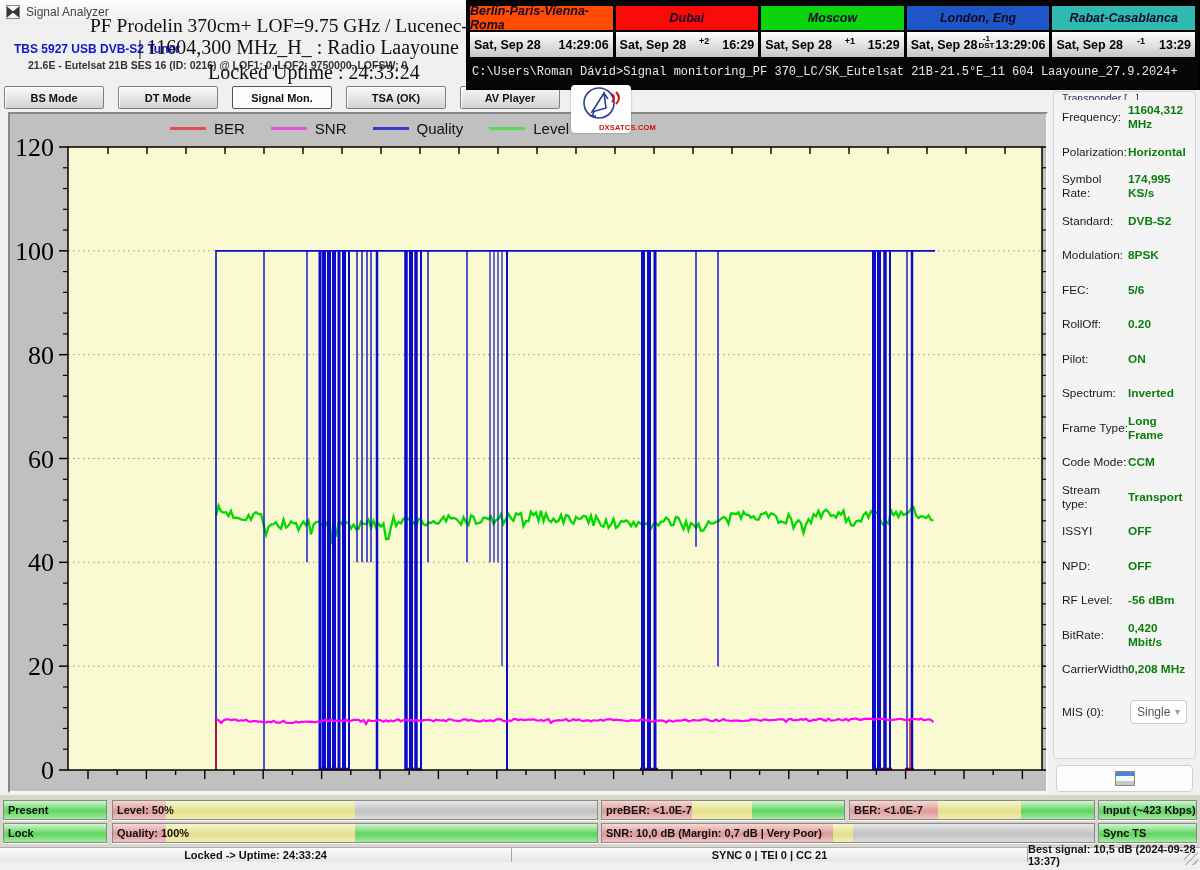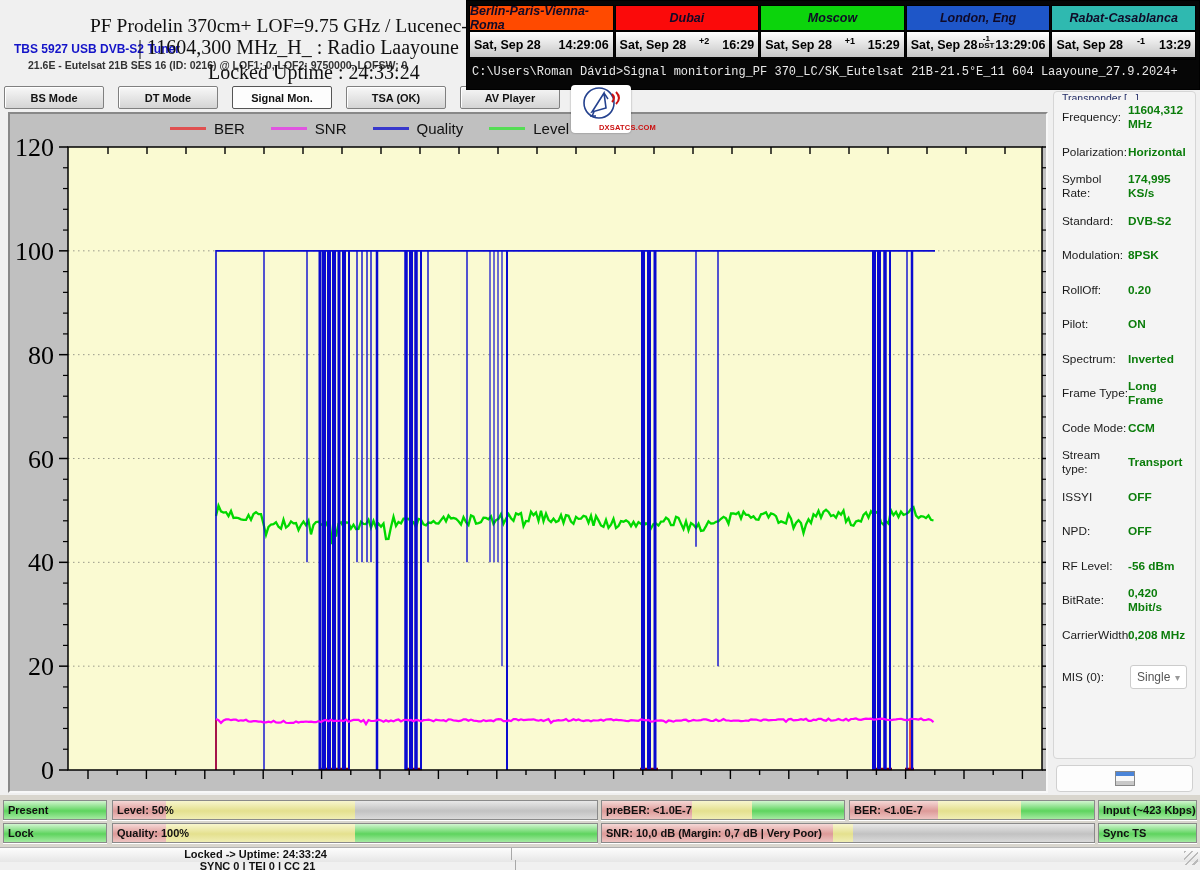--- a/index.html
+++ b/index.html
@@ -71,31 +71,38 @@
   .pbar { position:absolute; height:20px; border:1px solid #8a8a8a; box-shadow:0 1px 0 #fff; display:flex; overflow:hidden; }
   .pbar .seg { height:100%; }
   .pbar .lbl { position:absolute; left:4px; top:3px; font-size:11px; font-weight:bold; color:#101010; white-space:nowrap; }
   .seg.green { background:linear-gradient(#d2f5d0,#5ed45e 55%,#a5eaa2); }
   .seg.pink  { background:linear-gradient(#f5d8d6,#dd9a98 55%,#eec4c2); }
   .seg.yellow{ background:linear-gradient(#f8f6ce,#e4e08e 55%,#f0eeb4); }
   .seg.gray  { background:linear-gradient(#e8e8e8,#c2c2c2 55%,#dadada); }
 
   
   #statusbar { position:absolute; left:0; top:847px; width:1200px; height:15px;
-    background:linear-gradient(#fdfdfd,#e6e6e6); border-top:1px solid #b0b0b0; display:flex;flex-direction:column; }
+    background:linear-gradient(#fdfdfd,#e6e6e6); border-top:1px solid #b0b0b0; display:flex; }
   #statusbar .sect { display:flex; align-items:center; justify-content:center; font-size:11px; font-weight:bold; color:#111;
     border-right:1px solid #a8a8a8; }
   #grip { position:absolute; right:2px; top:851px; width:14px; height:14px;
     background:repeating-linear-gradient(135deg,#bbb 0 2px,transparent 2px 5px); }
 </style>
 </head>
 <body>
 
 <div id="app">
 
+  <div id="titlebar">
+    <svg width="14" height="14" viewBox="0 0 14 14">
+      <path d="M1 2 L7 7 L1 12 Z M13 2 L7 7 L13 12 Z" fill="#333" stroke="#333"></path>
+      <rect x="0.5" y="0.5" width="13" height="13" fill="none" stroke="#888"></rect>
+    </svg>
+    <span class="ttl">Signal Analyzer</span>
+  </div>
 
   <div class="serifbig" style="left:90px; top:15px; font-size:19.5px;">PF Prodelin 370cm+ LOF=9.75 GHz / Lucenec-Slovakia</div>
   <div id="tuner-label">TBS 5927 USB DVB-S2 Tuner</div>
   <div class="serifbig" style="left:138px; top:36px;">| 11604,300 MHz_H_ : Radio Laayoune</div>
   <div id="sat-line">21.6E - Eutelsat 21B  SES 16 (ID: 0216) @ LOF1: 0, LOF2: 9750000, LOFSW: 0</div>
   <div class="serifbig" style="left:180px; top:61px;margin-left:28px;">Locked Uptime : 24:33:24</div>
 
   <div id="terminal">
     <div id="clocks">
         <div class="clock">
@@ -381,20 +388,24 @@
         </div>
         <div class="sbrow">
           <span class="lab">Standard:</span>
           <span class="val">DVB-S2</span>
         </div>
         <div class="sbrow">
           <span class="lab">Modulation:</span>
           <span class="val">8PSK</span>
         </div>
         <div class="sbrow">
+          <span class="lab">FEC:</span>
+          <span class="val">5/6</span>
+        </div>
+        <div class="sbrow">
           <span class="lab">RollOff:</span>
           <span class="val">0.20</span>
         </div>
         <div class="sbrow">
           <span class="lab">Pilot:</span>
           <span class="val">ON</span>
         </div>
         <div class="sbrow">
           <span class="lab">Spectrum:</span>
           <span class="val">Inverted</span>

